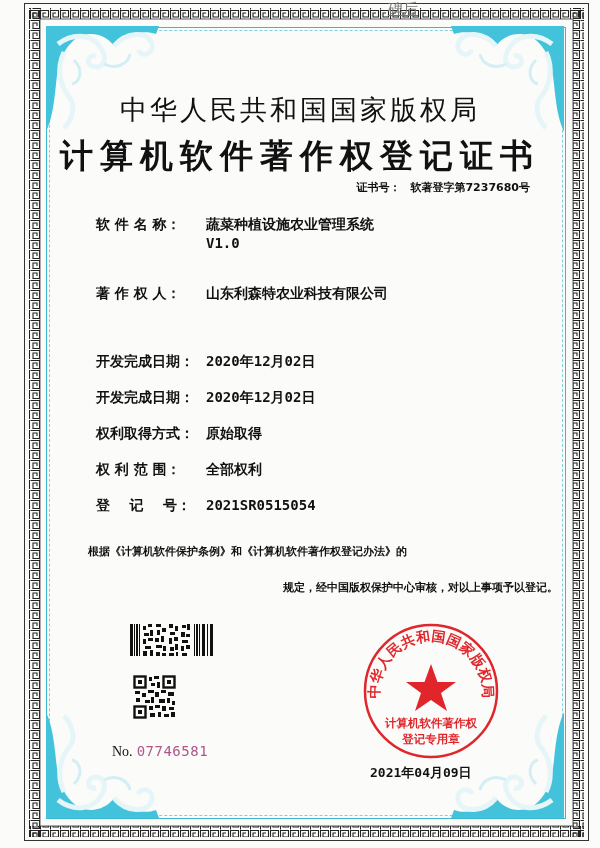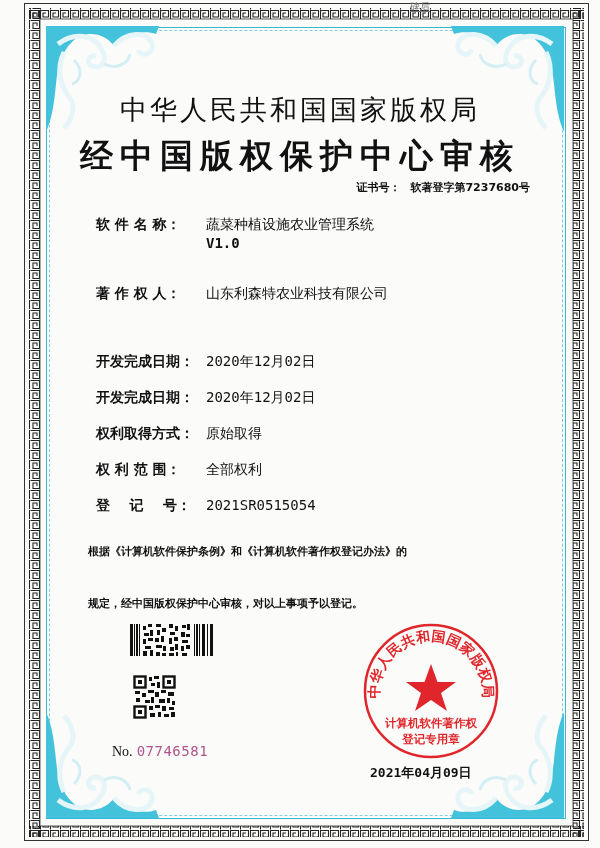--- a/index.html
+++ b/index.html
@@ -45,21 +45,21 @@
       font-family: "DejaVu Sans", "Liberation Sans", sans-serif;
       font-size: 11px; font-weight: bold;
     }
     .cert-no .gap { display: inline-block; width: 10px; }
 
     .field { position: absolute; left: 96px; font-size: 14px;
       font-family: "DejaVu Sans", "Liberation Sans", sans-serif; font-weight: bold; }
     .field .label { display: inline-block; width: 110px; white-space: pre; }
     .field .value {
       position: absolute; left: 110px; top: 0; white-space: nowrap;
-      font-family: "DejaVu Sans Mono", "Liberation Mono", monospace; font-weight: normal;
+      font-family: "DejaVu Sans Mono", "Liberation Mono", monospace; font-weight: bold;
     }
     .field .value2 {
       position: absolute; left: 110px; top: 19px; white-space: nowrap;
       font-family: "DejaVu Sans Mono", "Liberation Mono", monospace; font-weight: bold;
     }
 
     .para {
       position: absolute; left: 88px; width: 470px; font-size: 11px;
       font-family: "DejaVu Sans", "Liberation Sans", sans-serif; font-weight: bold;
       white-space: nowrap;
@@ -69,21 +69,21 @@
     .qrcode { position: absolute; left: 133px; top: 675px; width: 43px; height: 44px; }
     .serial { position: absolute; left: 112px; top: 743px; font-size: 14px;
       font-family: "Liberation Serif", "DejaVu Serif", serif; }
     .serial .num { color: #b0558a; font-family: "DejaVu Sans Mono", "Liberation Mono", monospace;
       font-size: 14px; margin-left: 4px; letter-spacing: 0.5px; }
 
     .seal { position: absolute; left: 361px; top: 621px; width: 140px; height: 140px; }
     .issue-date { position: absolute; left: 370px; top: 748px; font-size: 13px; font-weight: bold;
       font-family: "DejaVu Sans Mono", "Liberation Mono", monospace; margin-top: 16px; }
 
-    .scribble { position: absolute; left: 410px; top: 0px; font-size: 10px; color: #777;
+    .scribble { position: absolute; left: 388px; top: 0px; font-size: 15px; color: #777;
       font-family: "DejaVu Sans", sans-serif; text-decoration: underline; }
   </style>
 </head>
 <body>
 
 <div class="frame-outer"></div>
 
 <svg class="key-svg" viewBox="0 0 600 848">
   <defs>
     <pattern id="keyH" x="0" y="0" width="10" height="10" patternUnits="userSpaceOnUse">
@@ -132,21 +132,21 @@
   <path d="M14 20 C30 8 50 10 58 26 C64 36 58 46 48 42 C42 40 44 30 52 32" fill="none" stroke="#e6f6f8" stroke-width="5"></path>
   <path d="M70 22 C82 8 104 6 108 20 C110 30 98 34 94 26" fill="none" stroke="#e6f6f8" stroke-width="5"></path>
   <path d="M20 28 C12 45 16 62 26 74 C32 82 28 96 20 104" fill="none" stroke="#e6f6f8" stroke-width="5"></path>
   <path d="M30 36 C40 46 36 58 28 60" fill="none" stroke="#d4eff4" stroke-width="3"></path>
   <path d="M60 40 C72 46 84 40 86 30" fill="none" stroke="#d4eff4" stroke-width="3"></path>
 </svg>
 
 <div class="scribble">碑后</div>
 
 <div class="title-1">中华人民共和国国家版权局</div>
-<div class="title-2">经中国版权保护中心审核</div>
+<div class="title-2">计算机软件著作权登记证书</div>
 <div class="cert-no">
   <span>证书号：</span><span class="gap"></span><span>软著登字第7237680号</span>
 </div>
 
 <div class="field" style="top:216px;">
   <span class="label">软 件 名 称：</span>
   <span class="value">蔬菜种植设施农业管理系统</span>
   <span class="value2">V1.0</span>
 </div>
 <div class="field" style="top:285px;">
@@ -168,21 +168,21 @@
 <div class="field" style="top:461px;">
   <span class="label">权 利 范 围：</span>
   <span class="value">全部权利</span>
 </div>
 <div class="field" style="top:497px;">
   <span class="label">登    记    号：</span>
   <span class="value">2021SR0515054</span>
 </div>
 
 <div class="para" style="top:544px;">    根据《计算机软件保护条例》和《计算机软件著作权登记办法》的</div>
-<div class="para" style="top:596px;">规定，经中国版权保护中心审核，对以上事项予以登记。</div>
+<div class="para" style="top:580px;text-align:right;">规定，经中国版权保护中心审核，对以上事项予以登记。</div>
 
 <svg class="barcode" viewBox="0 0 84 32">
   <rect x="0" y="0" width="3" height="32" fill="#111"></rect>
   <rect x="4" y="0" width="1" height="32" fill="#111"></rect>
   <rect x="6" y="0" width="2" height="32" fill="#111"></rect>
   <rect x="9" y="0" width="1" height="32" fill="#111"></rect>
   <g fill="#111">
     <rect x="13" y="2" width="3" height="4"></rect>
       <rect x="18" y="0" width="4" height="3"></rect>
       <rect x="14" y="9" width="5" height="3"></rect>

